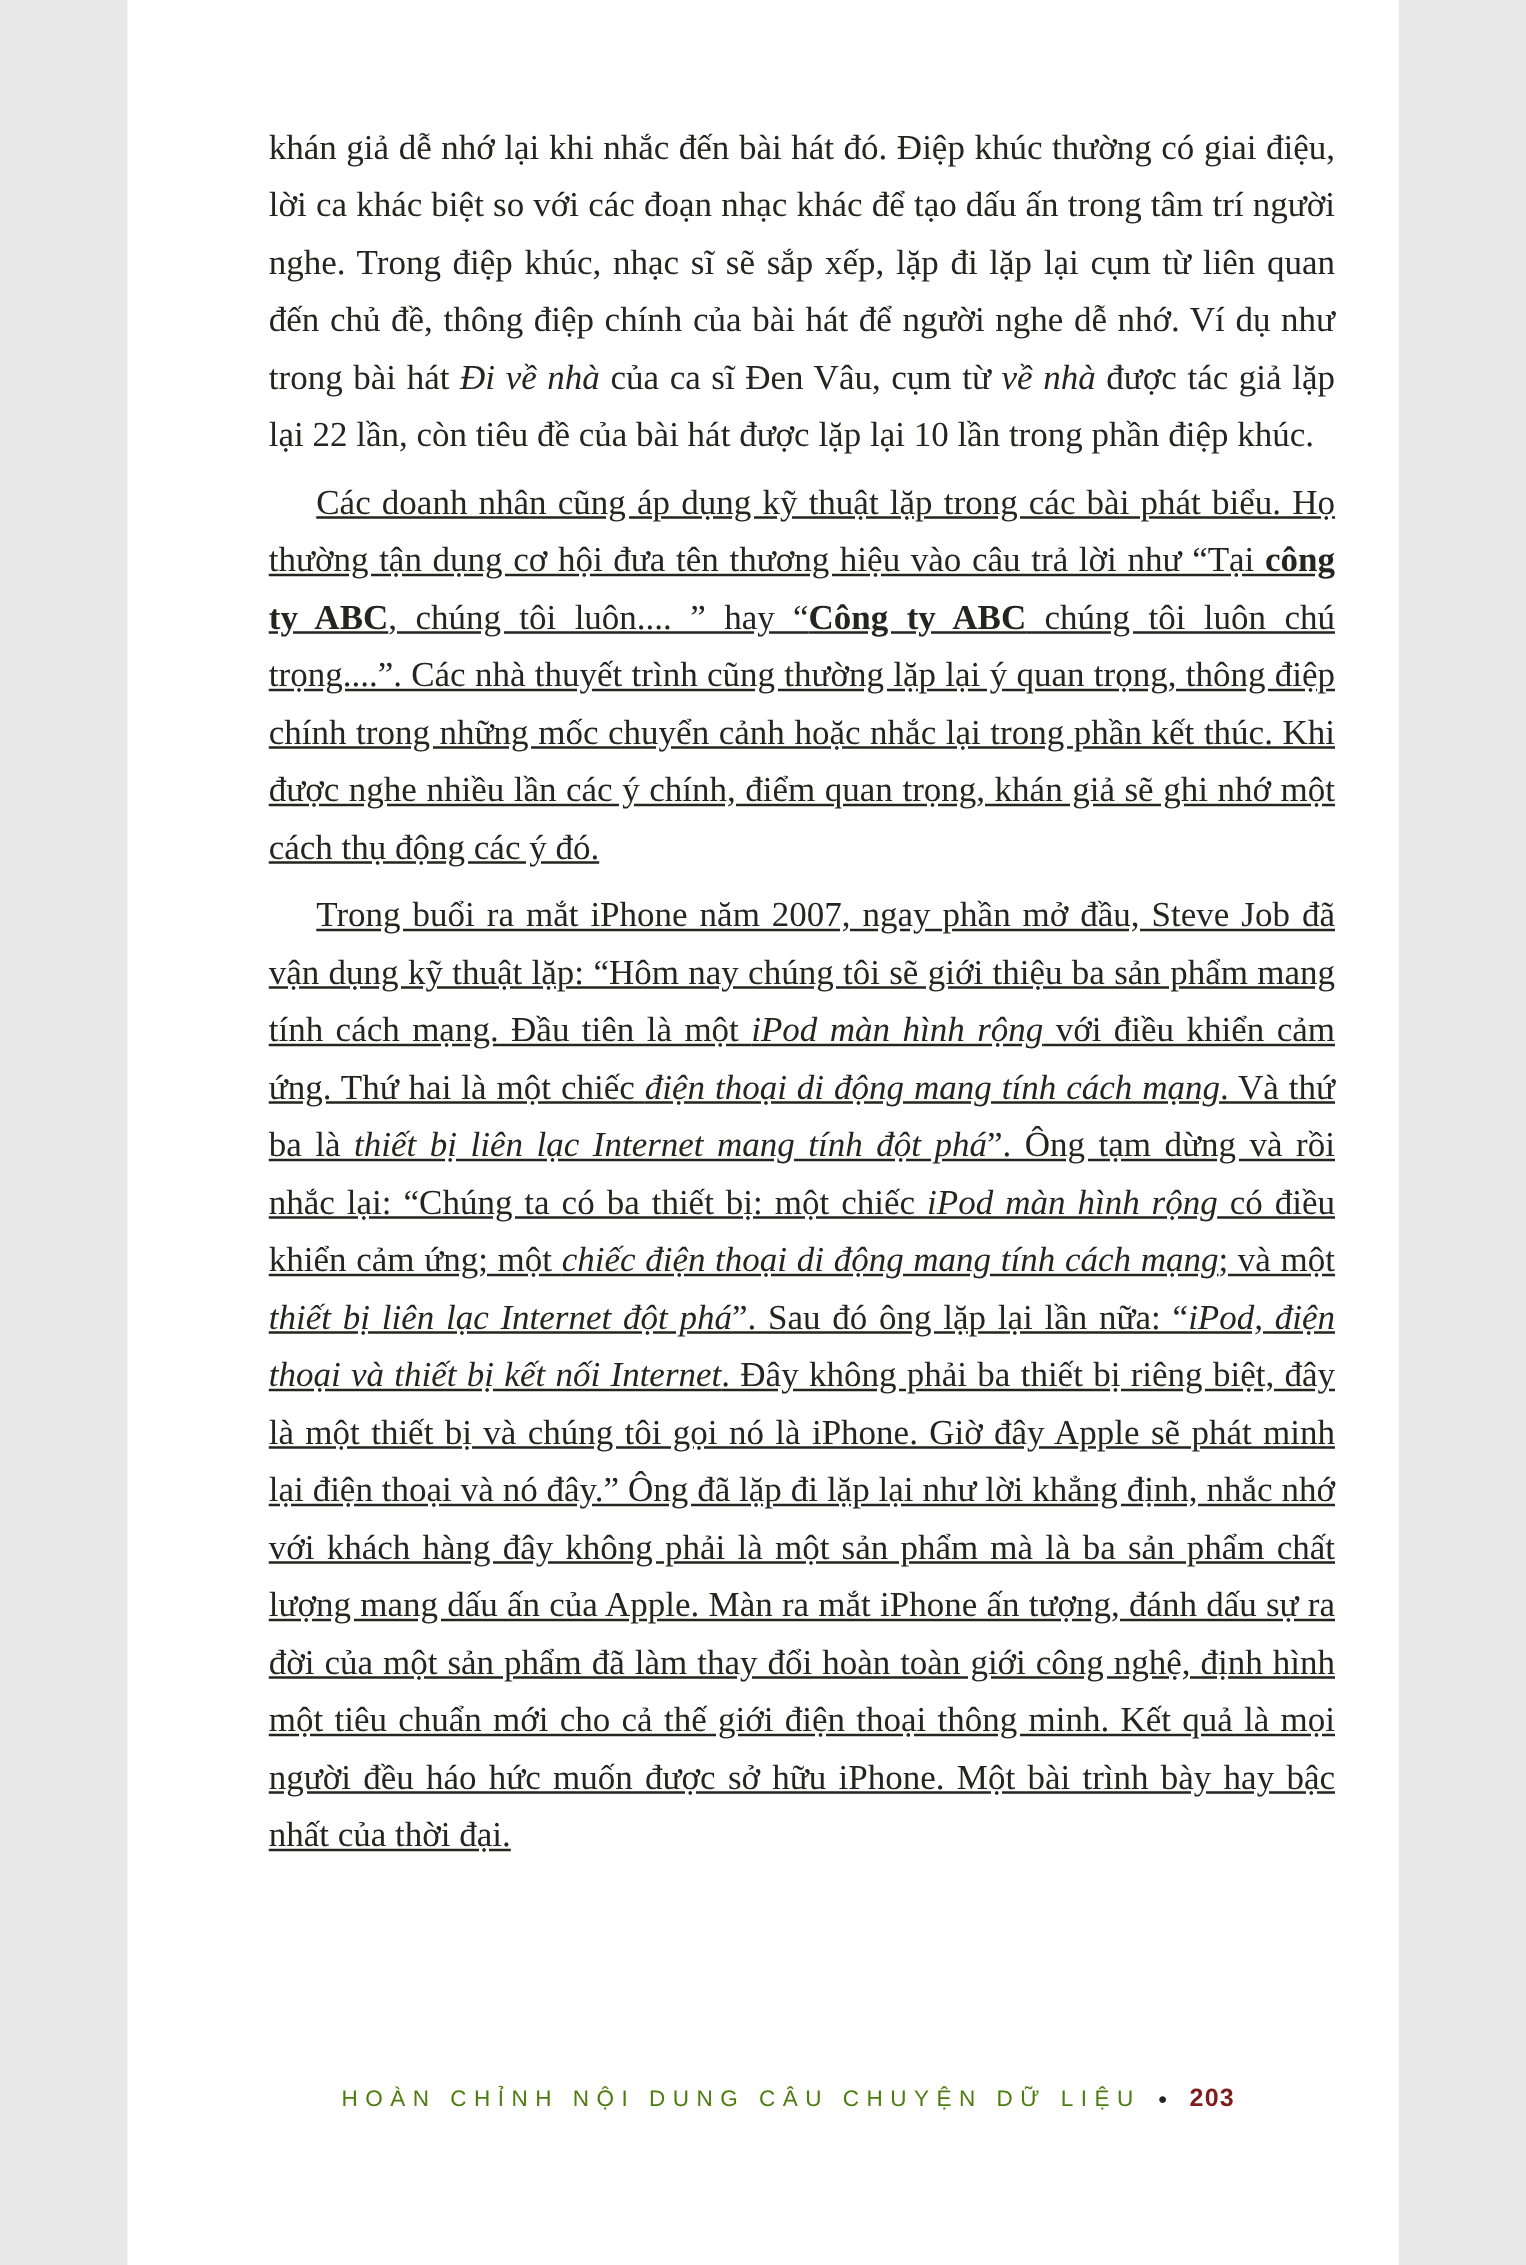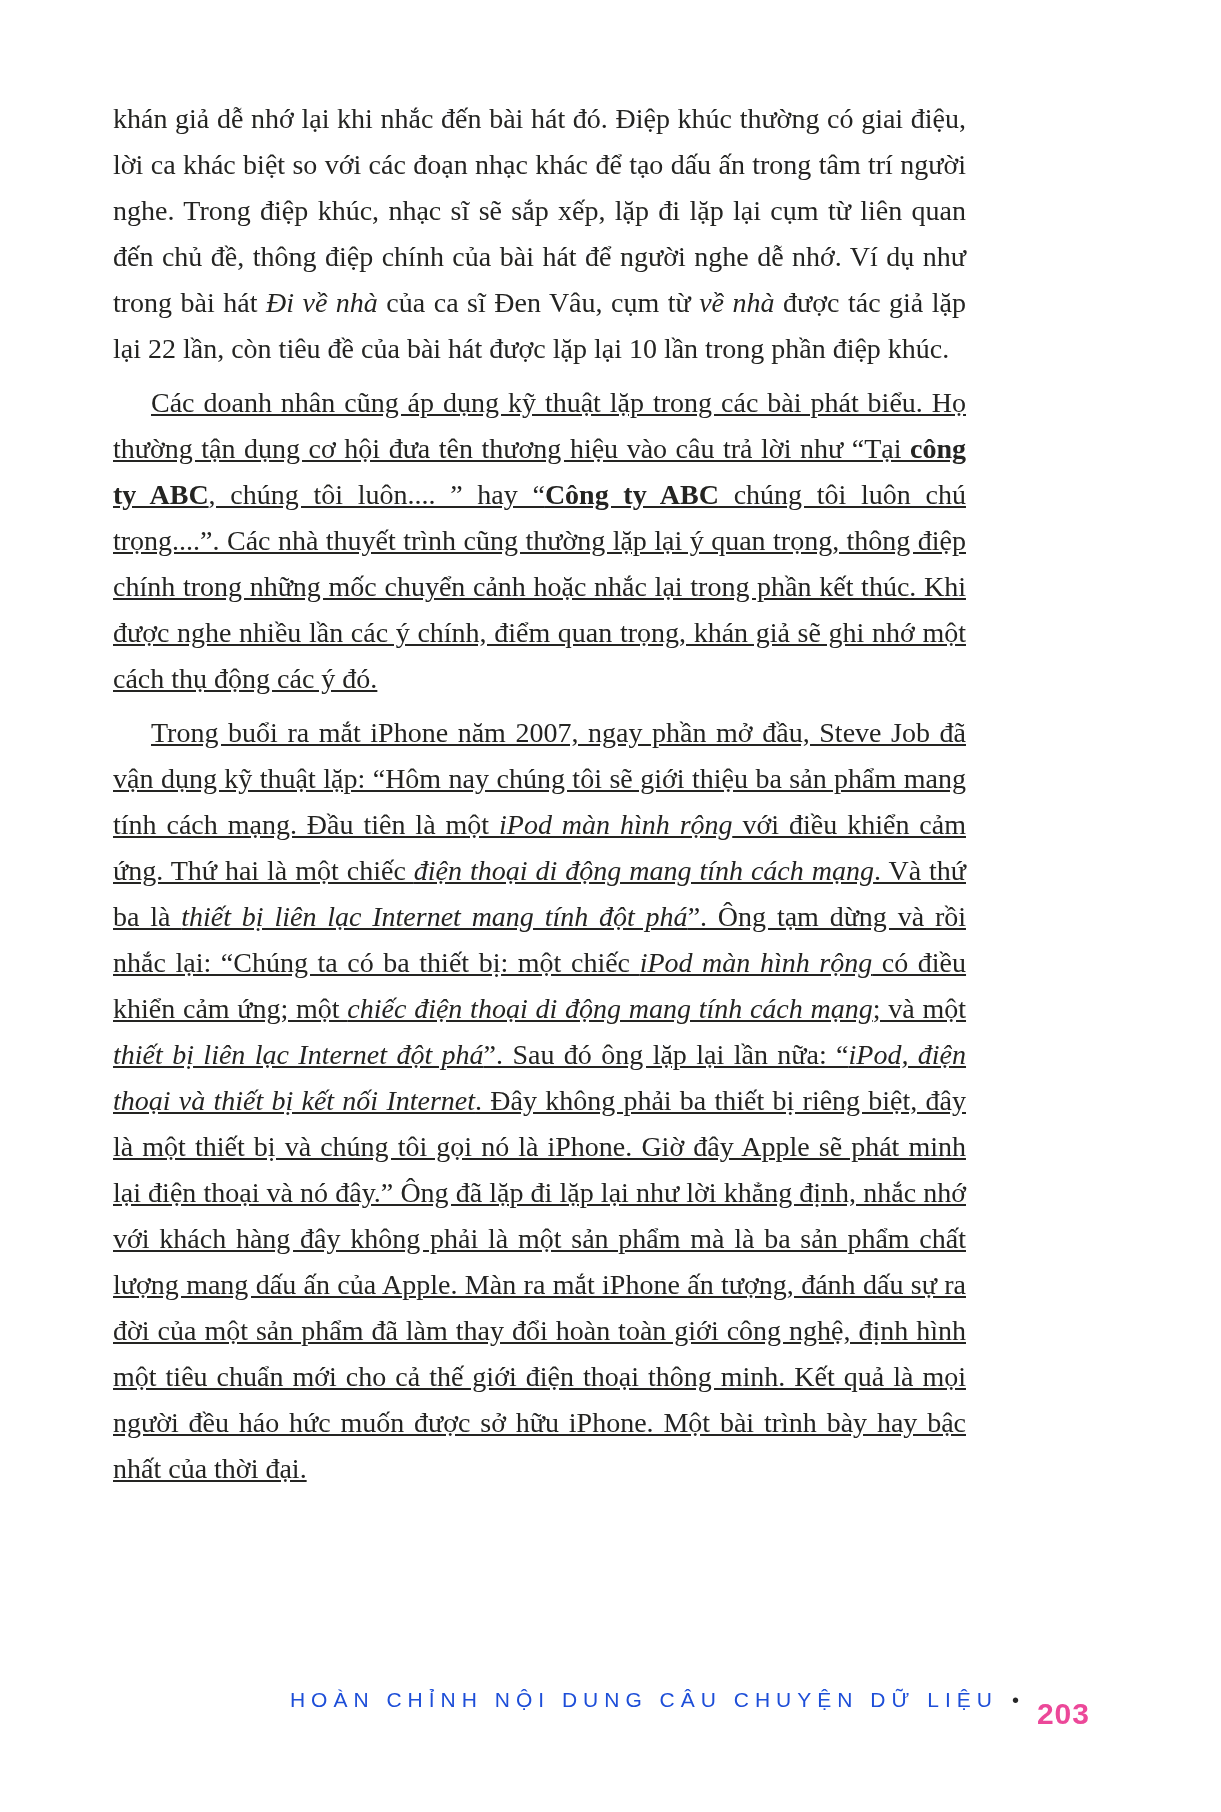--- a/index.html
+++ b/index.html
@@ -2,21 +2,21 @@
 <html><head>
 <meta charset="utf-8">
 <style>
   html, body {
     margin: 0;
     padding: 0;
     background: #e8e8e8;
   }
   .page {
     position: relative;
-    width: 1221px;
+    width: 1017px;
     height: 1812px;
     margin: 0 auto;
     background: #ffffff;
     overflow: hidden;
     font-family: "Liberation Serif", "DejaVu Serif", serif;
   }
   .body-text {
     position: absolute;
     left: 113px;
     top: 96px;
@@ -43,38 +43,37 @@
   .footer {
     position: absolute;
     top: 1668px;
     right: 131px;
     display: flex;
     align-items: center;
     font-family: "Liberation Sans", sans-serif;
     white-space: nowrap;
   }
   .footer .running-head {
-    font-size: 21px;
+    font-size: 18px;
     letter-spacing: 6px;
-    color: #1d4ed8;
+    color: #4d7c0f;
     font-weight: 400;
     text-transform: uppercase;
   }
   .footer .bullet {
     font-size: 20px;
     color: #262626;
     margin: 0 18px 0 14px;
     line-height: 1;
   }
   .footer .page-number {
-    font-size: 30px;
+    font-size: 20px;
     font-weight: 700;
-    color: #ec4899;
+    color: #7f1d1d;
     letter-spacing: 1px;
-    margin-top: 29px;
   }
 </style>
 </head>
 <body>
 
 <div class="page">
 
   <div class="body-text">
 
   <p class="para"><span>khán giả dễ nhớ lại khi nhắc đến bài hát đó. Điệp khúc thường có giai điệu, lời ca khác biệt so với các đoạn nhạc khác để tạo dấu ấn trong tâm trí người nghe. Trong điệp khúc, nhạc sĩ sẽ sắp xếp, lặp đi lặp lại cụm từ liên quan đến chủ đề, thông điệp chính của bài hát để người nghe dễ nhớ. Ví dụ như trong bài hát </span><em>Đi về nhà</em><span> của ca sĩ Đen Vâu, cụm từ </span><em>về nhà</em><span> được tác giả lặp lại 22 lần, còn tiêu đề của bài hát được lặp lại 10 lần trong phần điệp khúc.</span></p>

